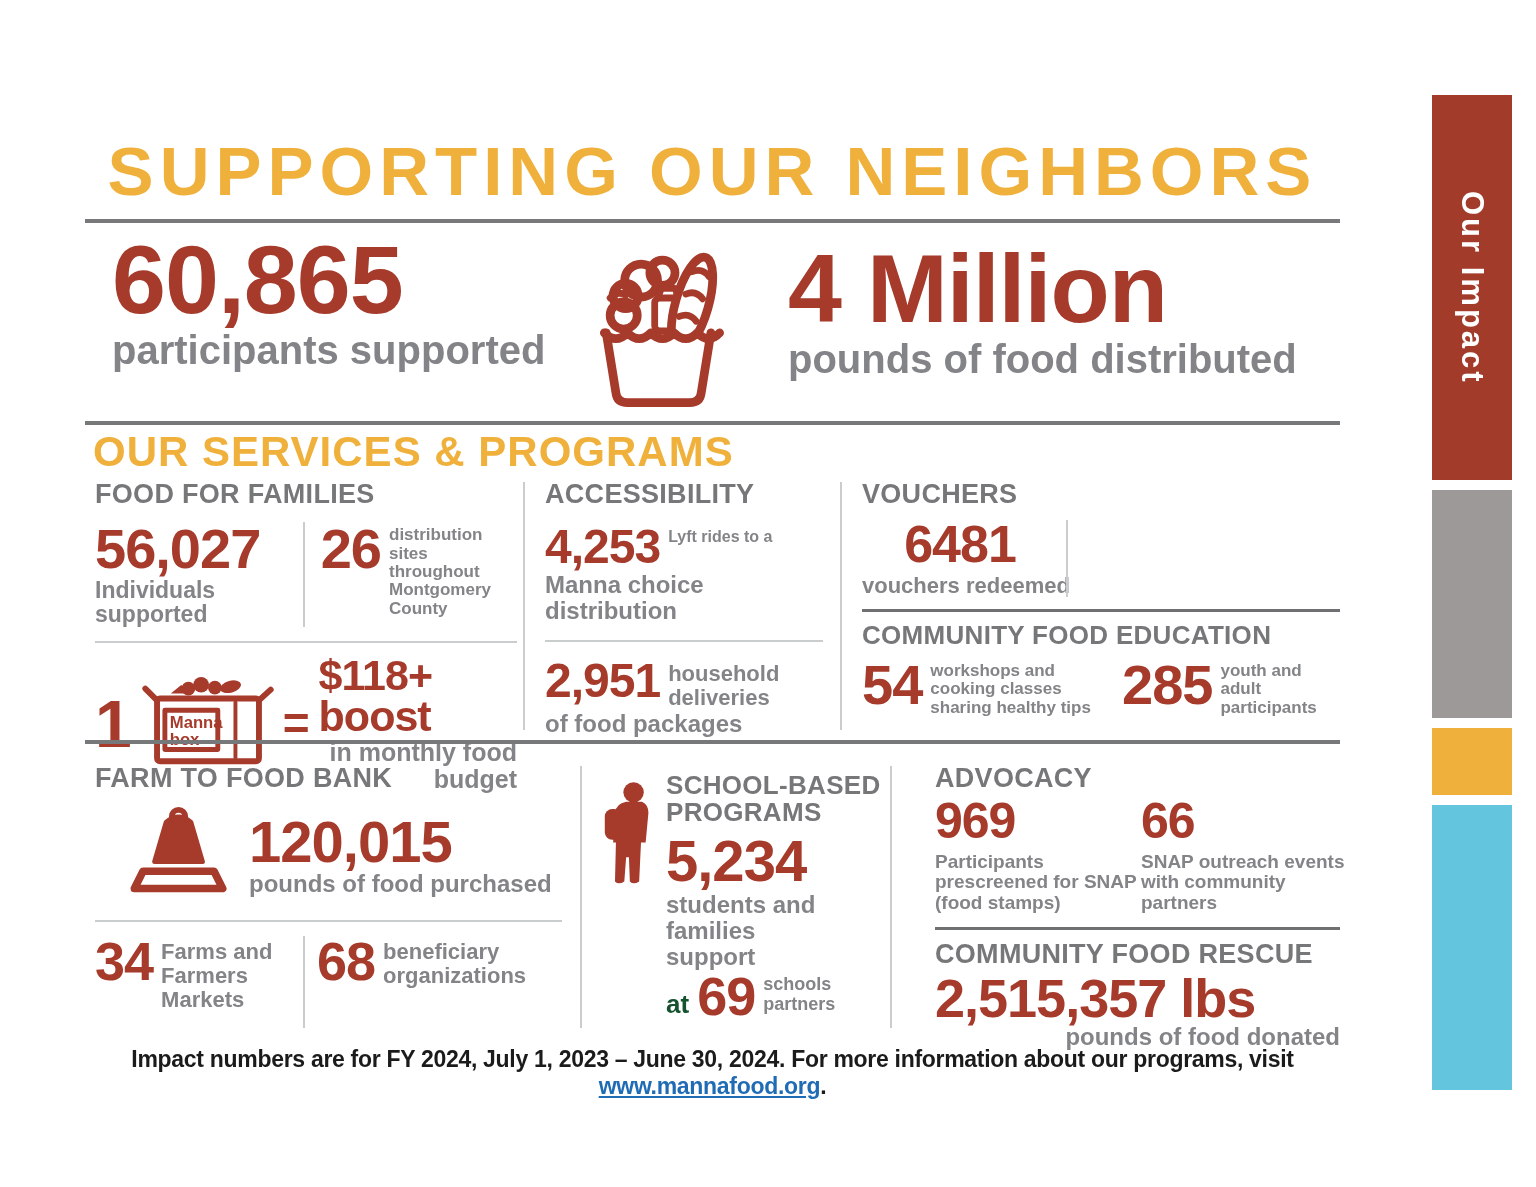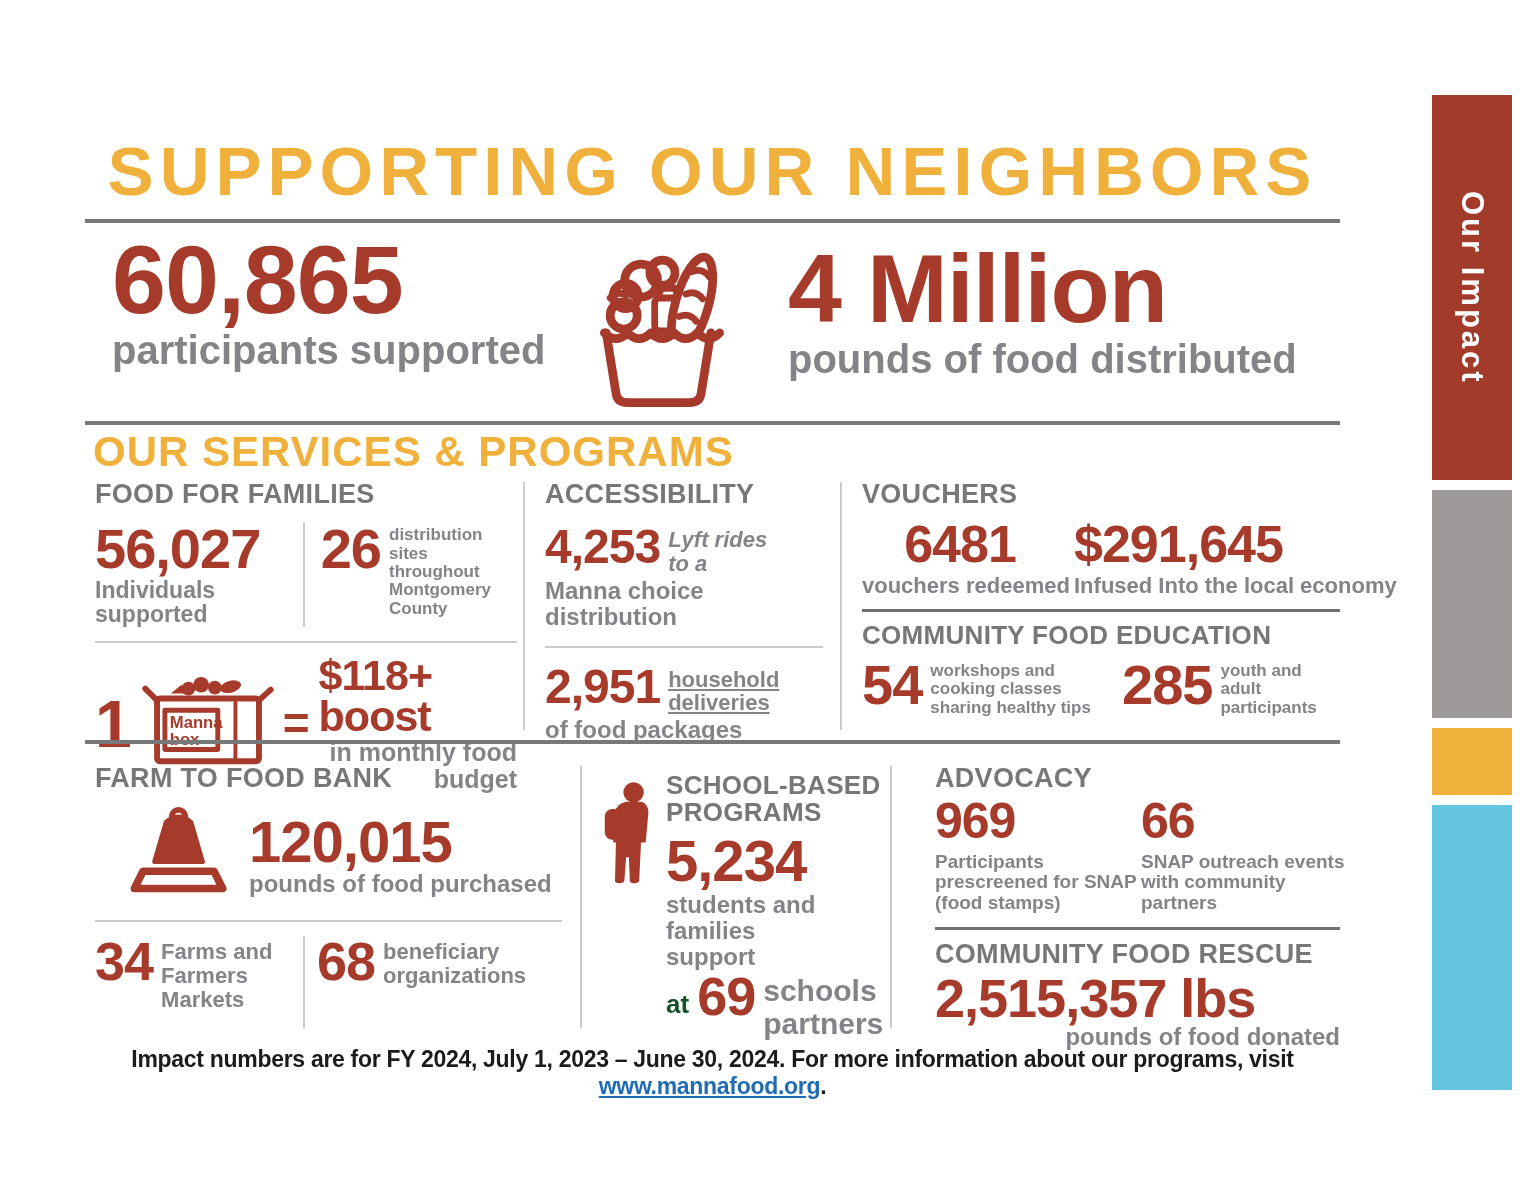--- a/index.html
+++ b/index.html
@@ -51,21 +51,21 @@
   .fff-num { font-size:56px; }
   .fff-lbl { font-size:23px; margin-top:2px; }
   .eq-row { display:flex; align-items:center; margin-top:12px; }
   .eq-one { font-size:66px; }
   .eq-equals { font-size:46px; margin:0 10px 0 6px; }
   .eq-result { font-size:43px; }
   .eq-result-lbl { font-size:25px; text-align:right; margin-top:2px; }
 
   
   .acc-num { font-size:48px; }
-  .acc-side { font-size:22px; width:108px;font-style:italic; }
+  .acc-side { font-size:16px; width:108px; }
   .acc-below { font-size:24px; margin-top:2px; }
 
   
   .vou-num { font-size:52px; }
   .vou-lbl { font-size:22px; margin-top:4px; white-space:nowrap; }
 
   
   .cfe-num { font-size:56px; }
   .cfe-side { font-size:17px; }
 
@@ -74,21 +74,21 @@
   .farm-big-lbl { font-size:24px; margin-top:2px; }
   .farm-num { font-size:54px; }
   .farm-side { font-size:22px; }
 
   
   .sb-title { font-size:26px; width:218px; }
   .sb-num { font-size:58px; margin-top:6px; }
   .sb-lbl { font-size:24px; width:185px; margin-top:4px; }
   .sb-at { font-size:26px; color:#14532d; font-weight:bold; margin-right:8px; margin-top:18px; }
   .sb-69 { font-size:54px; }
-  .sb-schools { font-size:30px; width:100px; }
+  .sb-schools { font-size:18px; width:100px; }
 
   
   .adv-num { font-size:50px; }
   .adv-lbl { font-size:19px; width:222px; margin-top:6px; }
 
   
   .res-num { font-size:54px; margin-top:4px; white-space:nowrap; }
   .res-lbl { font-size:24px; text-align:right; margin-top:0px; }
 
   
@@ -201,40 +201,36 @@
       <div class="stat-side">
         <div class="num acc-num">4,253</div>
         <div class="lbl side-lbl acc-side">Lyft rides to a</div>
       </div>
       <div class="lbl acc-below">Manna choice distribution</div>
     </div>
     <hr class="hr-light" style="margin:16px 0;">
     <div>
       <div class="stat-side">
         <div class="num acc-num">2,951</div>
-        <div class="lbl side-lbl" style="font-size:22px; width:125px;text-decoration:underline;">household deliveries</div>
+        <div class="lbl side-lbl" style="font-size:22px; width:125px;">household deliveries</div>
       </div>
       <div class="lbl acc-below">of food packages</div>
     </div>
   </div>
 
   <div class="vdiv-abs" style="left:840px; top:482px; height:248px;"></div>
 
   <div id="col-vou">
     <div class="sec-title">VOUCHERS</div>
     <div class="pair" style="margin-top:12px;">
       <div style="width:196px; text-align:center;">
         <div class="num vou-num">6481</div>
         <div class="lbl vou-lbl">vouchers redeemed</div>
       </div>
       <div class="vdiv" style="margin:0 8px; align-self:stretch;"></div>
-      <div>
-        <div class="num vou-num">$291,645</div>
-        <div class="lbl vou-lbl">Infused Into the local economy</div>
-      </div>
     </div>
     <hr class="hr-dark" style="margin:12px 0 10px 0;">
     <div>
       <div class="sec-title" style="font-size:26px;">COMMUNITY FOOD EDUCATION</div>
       <div class="pair" style="margin-top:8px;">
         <div class="stat-side" style="width:260px;">
           <div class="num cfe-num">54</div>
           <div class="lbl side-lbl cfe-side" style="width:165px;">workshops and cooking classes sharing healthy tips</div>
         </div>
         <div class="stat-side">

